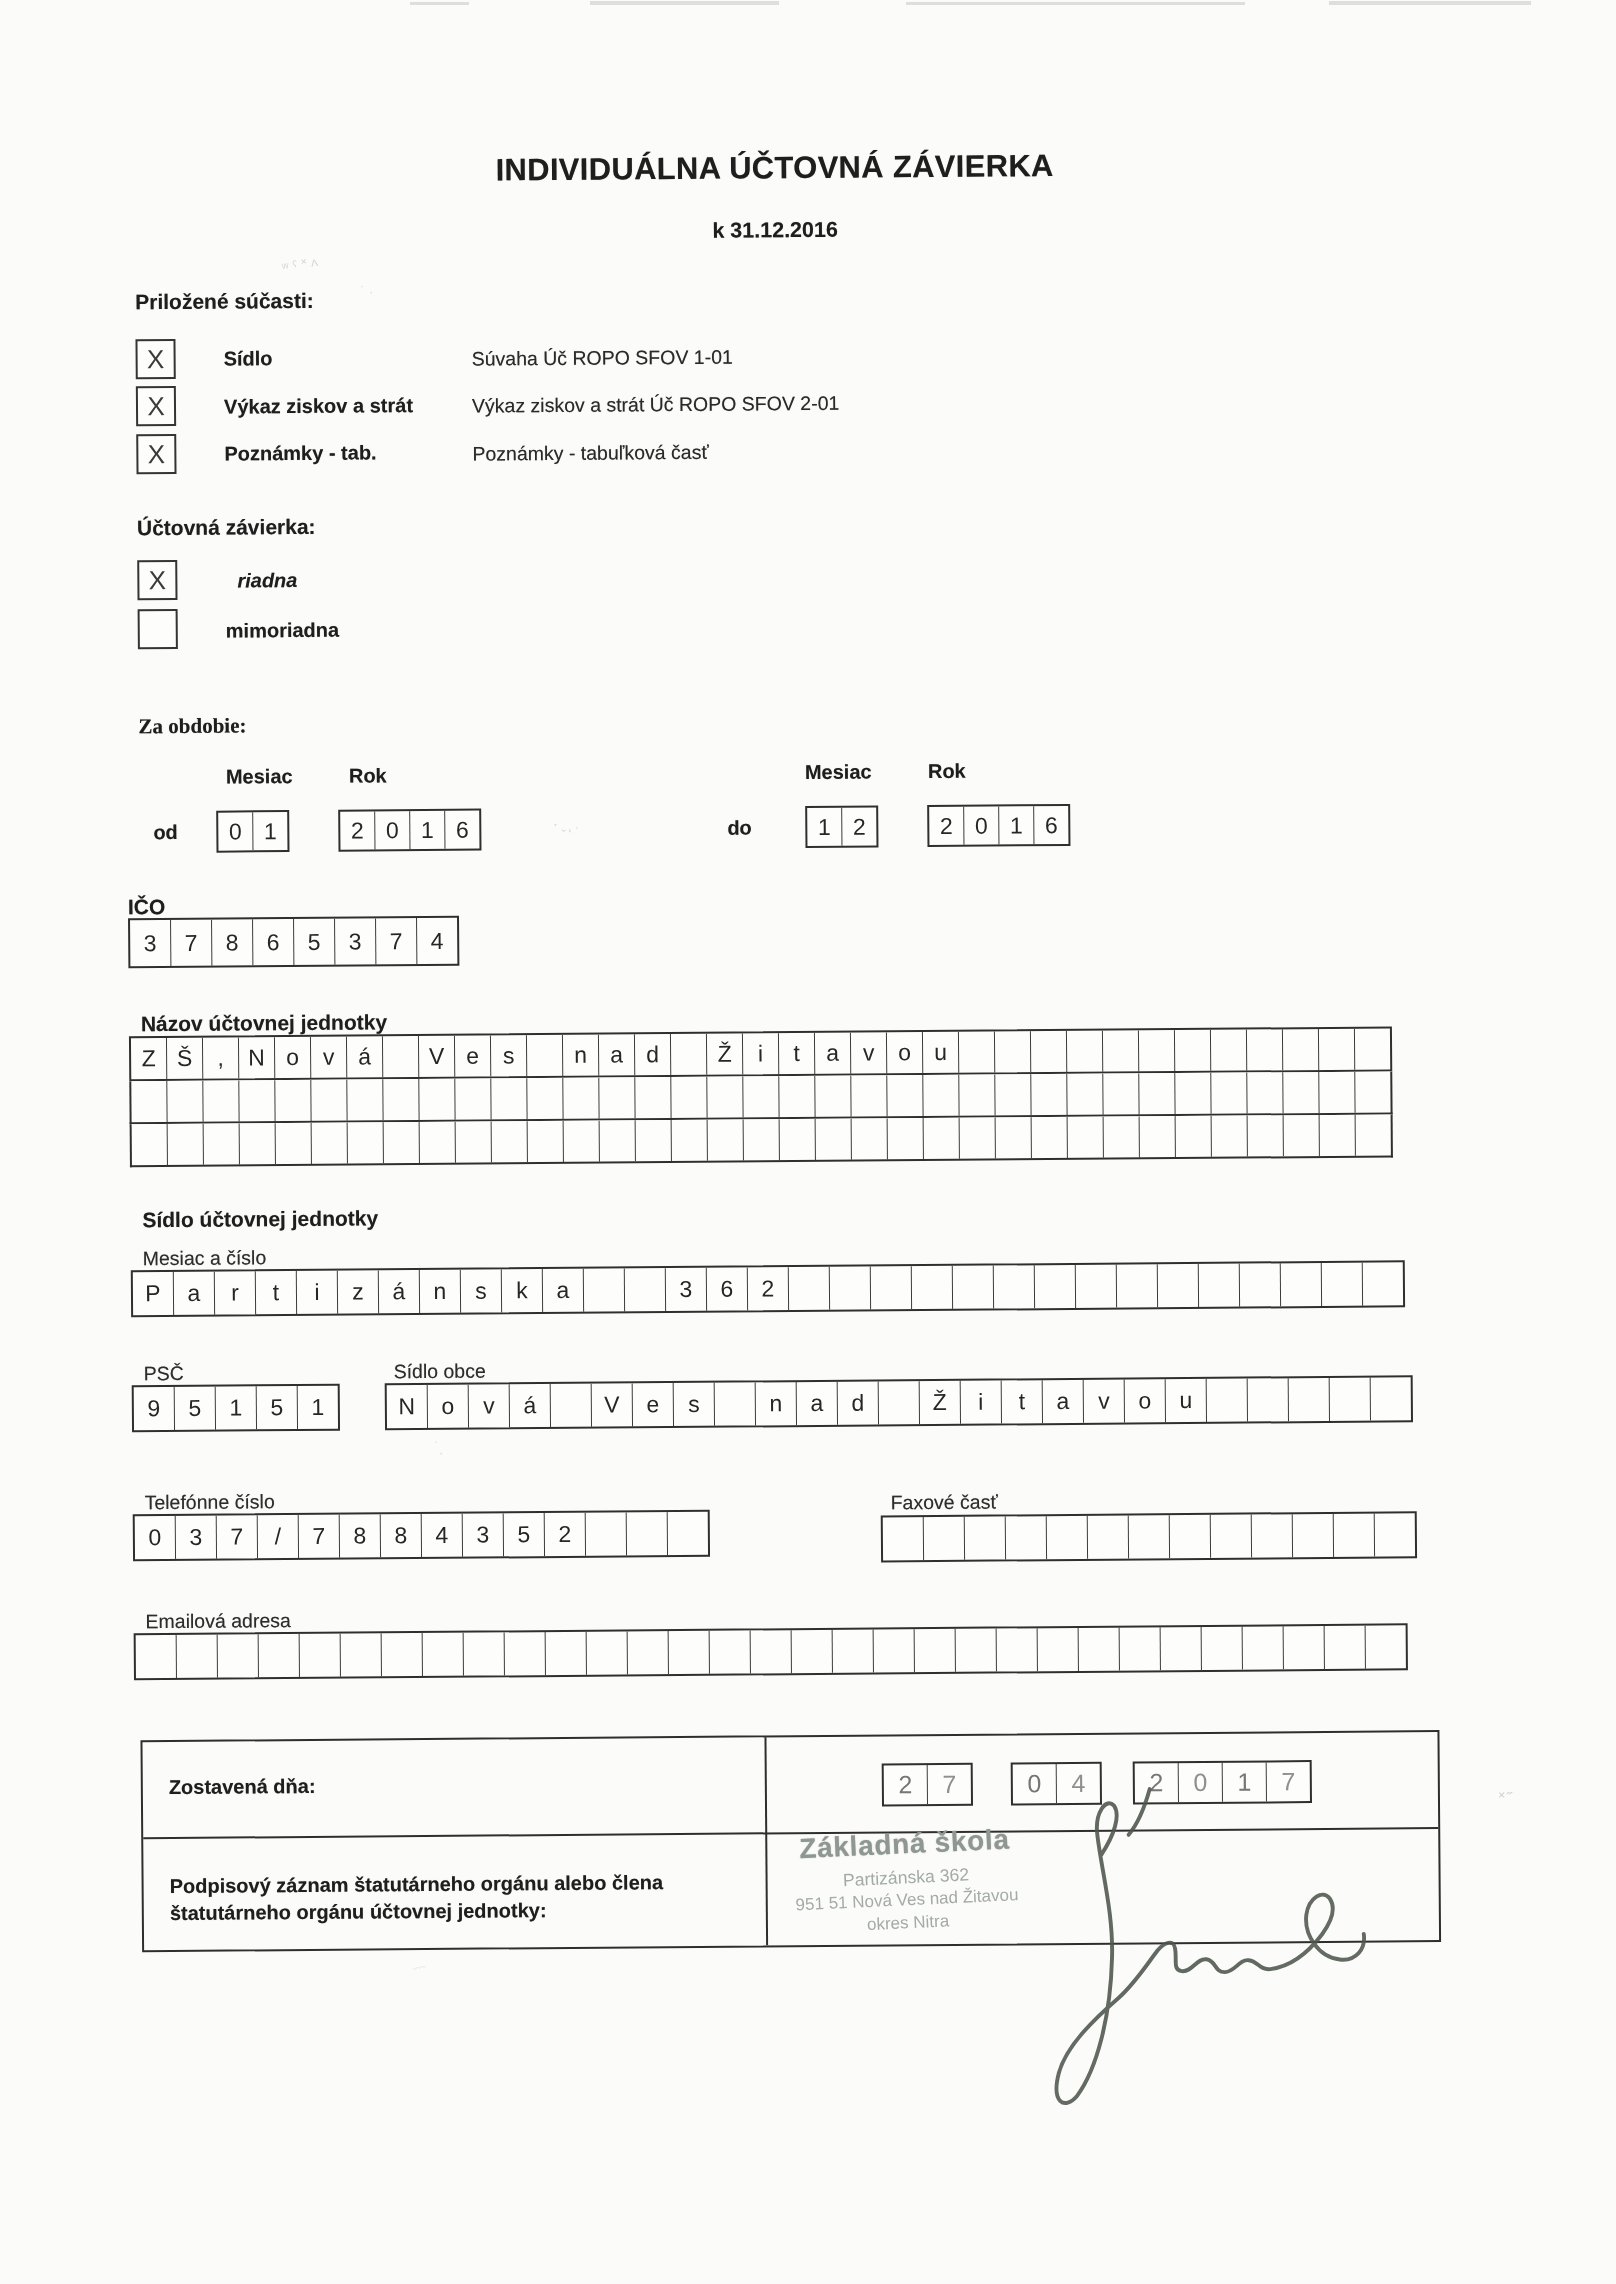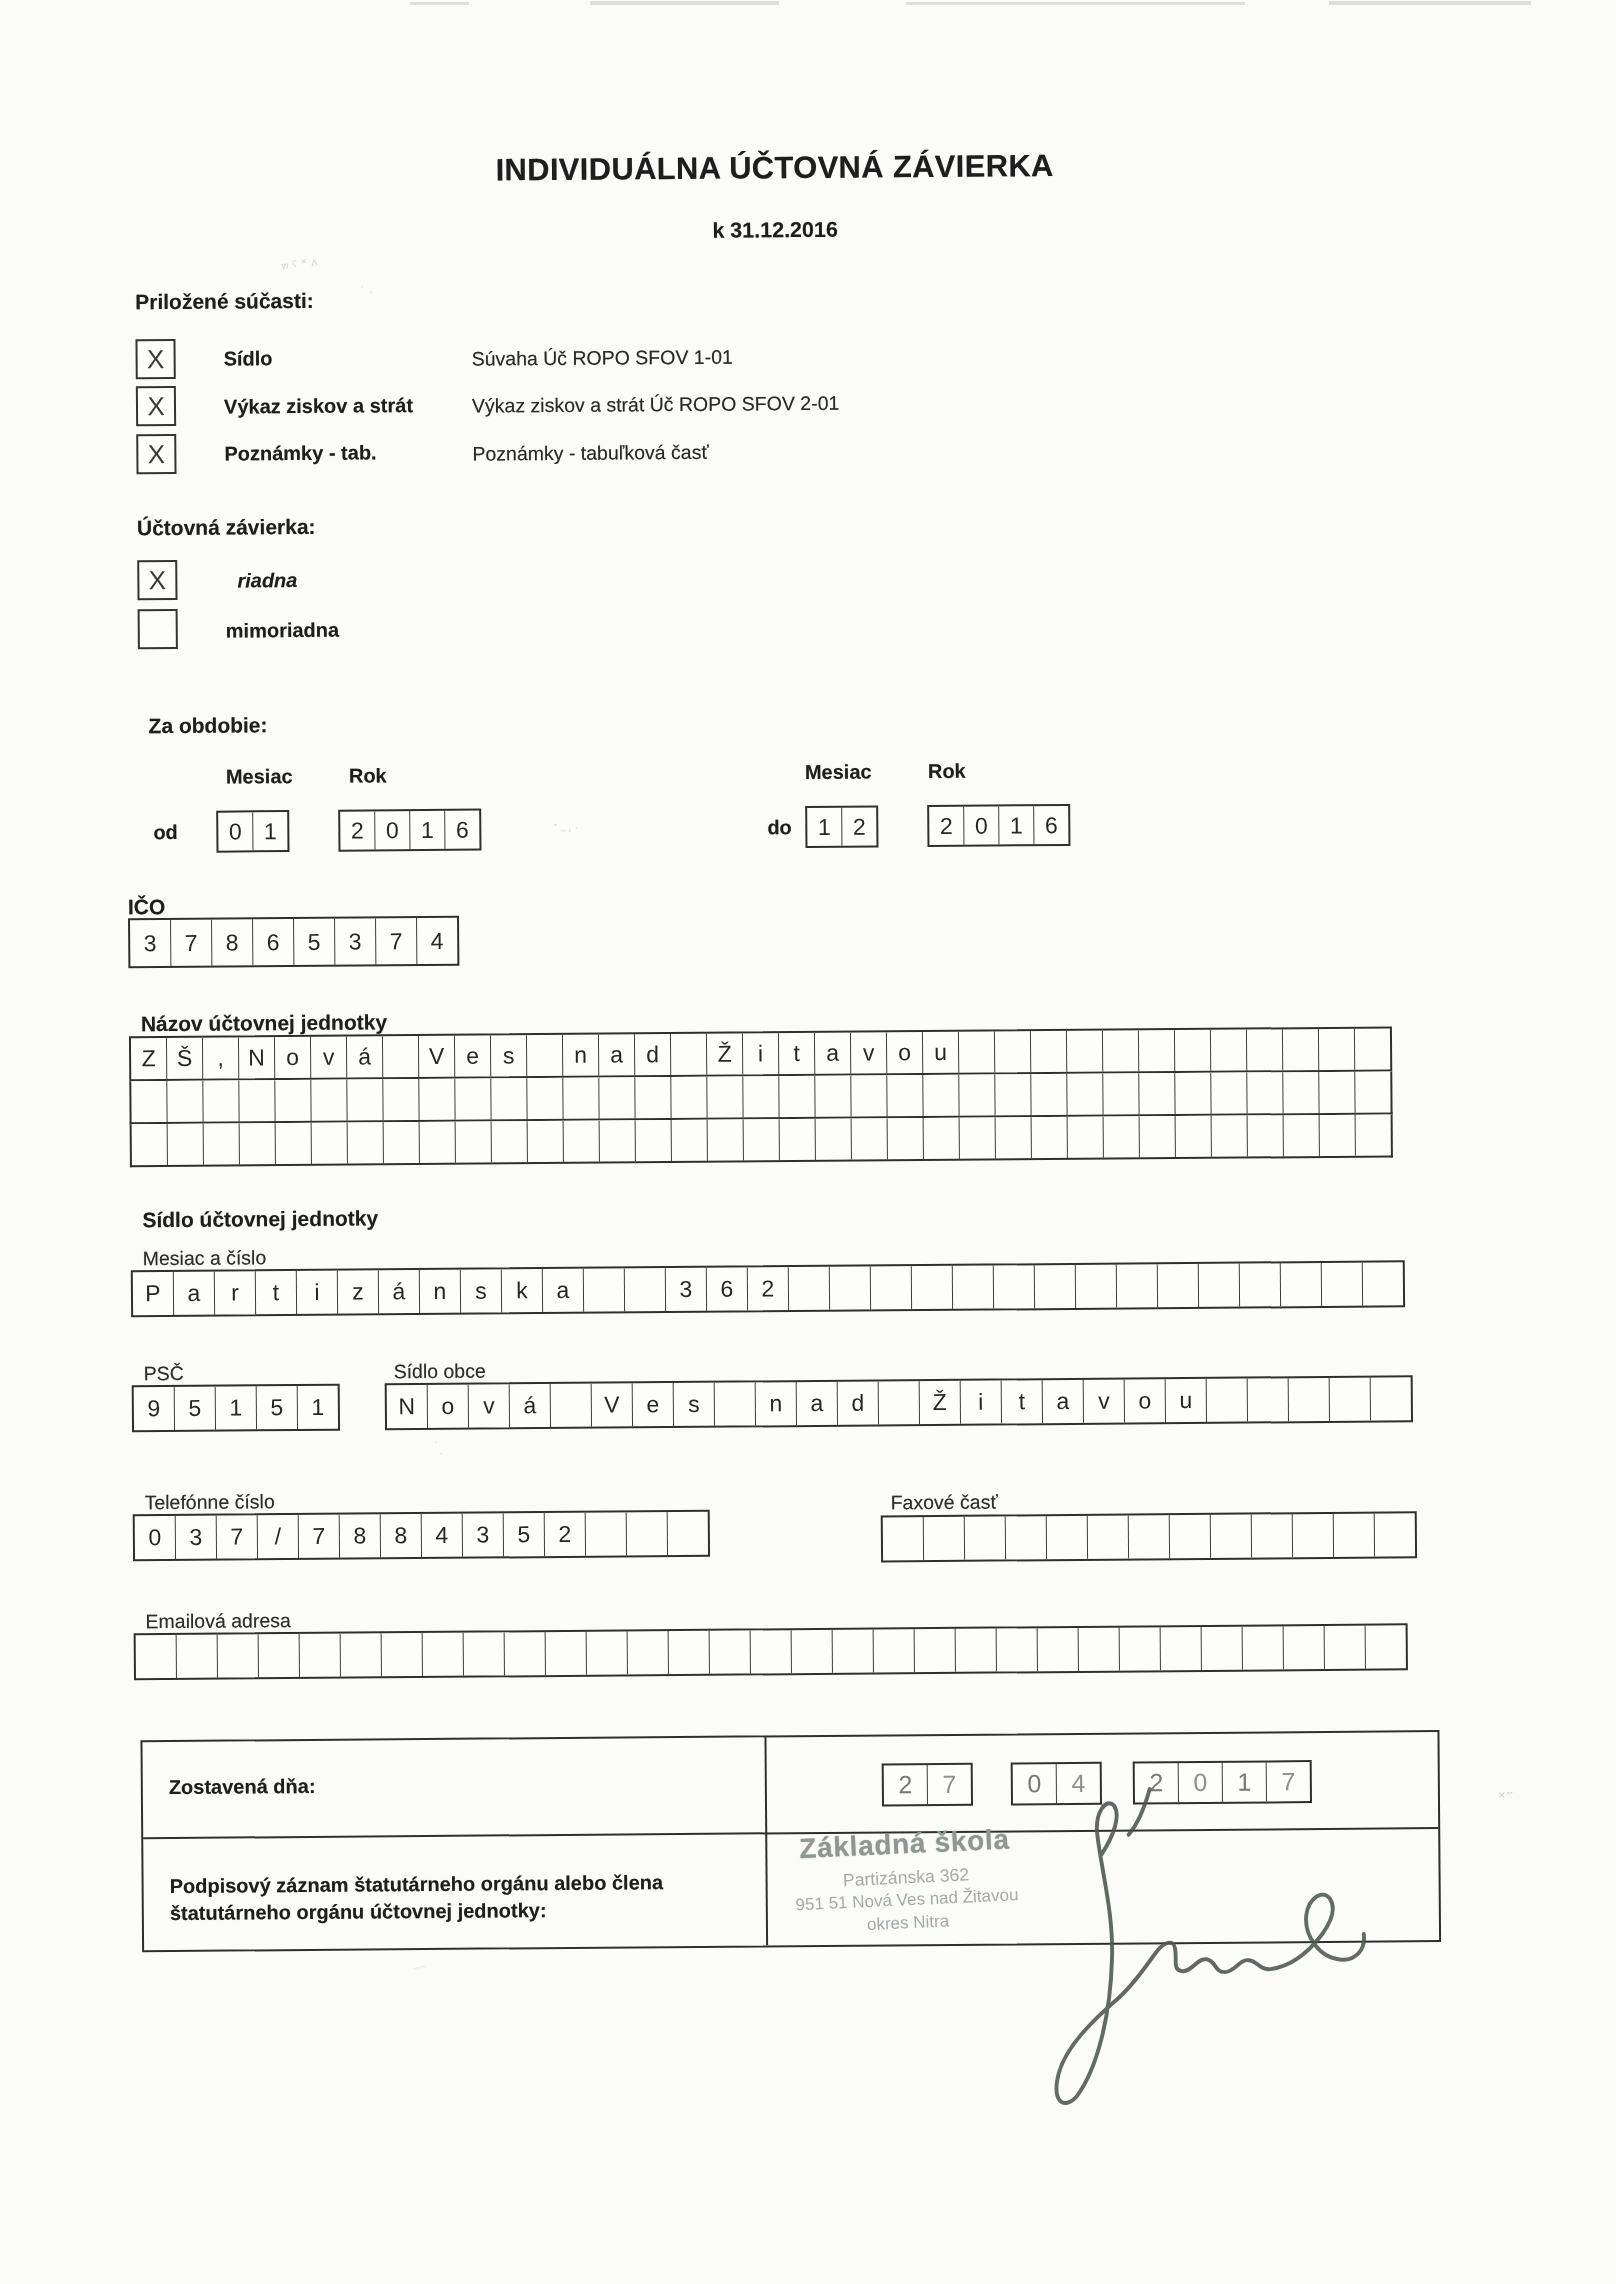--- a/index.html
+++ b/index.html
@@ -93,39 +93,39 @@
     <div class="abs desc printed" style="left:476px;top:440px;">Poznámky - tabuľková časť</div>
 
     <div class="abs h-bold printed" style="left:140px;top:511px;">Účtovná závierka:</div>
 
     <div class="abs checkbox" style="left:140px;top:555px;">X</div>
     <div class="abs lbl-bold printed" style="left:240px;top:565px;font-style:italic;">riadna</div>
 
     <div class="abs checkbox" style="left:140px;top:604px;"></div>
     <div class="abs lbl-bold printed" style="left:228px;top:615px;">mimoriadna</div>
 
-    <div class="abs h-bold printed" style="left:150px;top:709px;">Za obdobie:</div>
+    <div class="abs h-bold printed" style="left:140px;top:709px;font-family:Liberation Serif, serif;">Za obdobie:</div>
 
     <div class="abs lbl-bold printed" style="left:227px;top:761px;">Mesiac</div>
     <div class="abs lbl-bold printed" style="left:350px;top:761px;">Rok</div>
     <div class="abs lbl-bold printed" style="left:154px;top:816px;">od</div>
     <div class="abs cellgrid" style="left:217px;top:806px;--cw:34px;--ch:38px;">
         <div class="c">0</div>
         <div class="c">1</div>
       </div>
     <div class="abs cellgrid" style="left:339px;top:806px;--cw:34px;--ch:38px;">
         <div class="c">2</div>
         <div class="c">0</div>
         <div class="c">1</div>
         <div class="c">6</div>
       </div>
 
     <div class="abs lbl-bold printed" style="left:806px;top:761px;">Mesiac</div>
     <div class="abs lbl-bold printed" style="left:929px;top:761px;">Rok</div>
-    <div class="abs lbl-bold printed" style="left:728px;top:816px;margin-left:40px;">do</div>
+    <div class="abs lbl-bold printed" style="left:728px;top:816px;">do</div>
     <div class="abs cellgrid" style="left:806px;top:806px;--cw:34px;--ch:38px;">
         <div class="c">1</div>
         <div class="c">2</div>
       </div>
     <div class="abs cellgrid" style="left:928px;top:806px;--cw:34px;--ch:38px;">
         <div class="c">2</div>
         <div class="c">0</div>
         <div class="c">1</div>
         <div class="c">6</div>
       </div>

